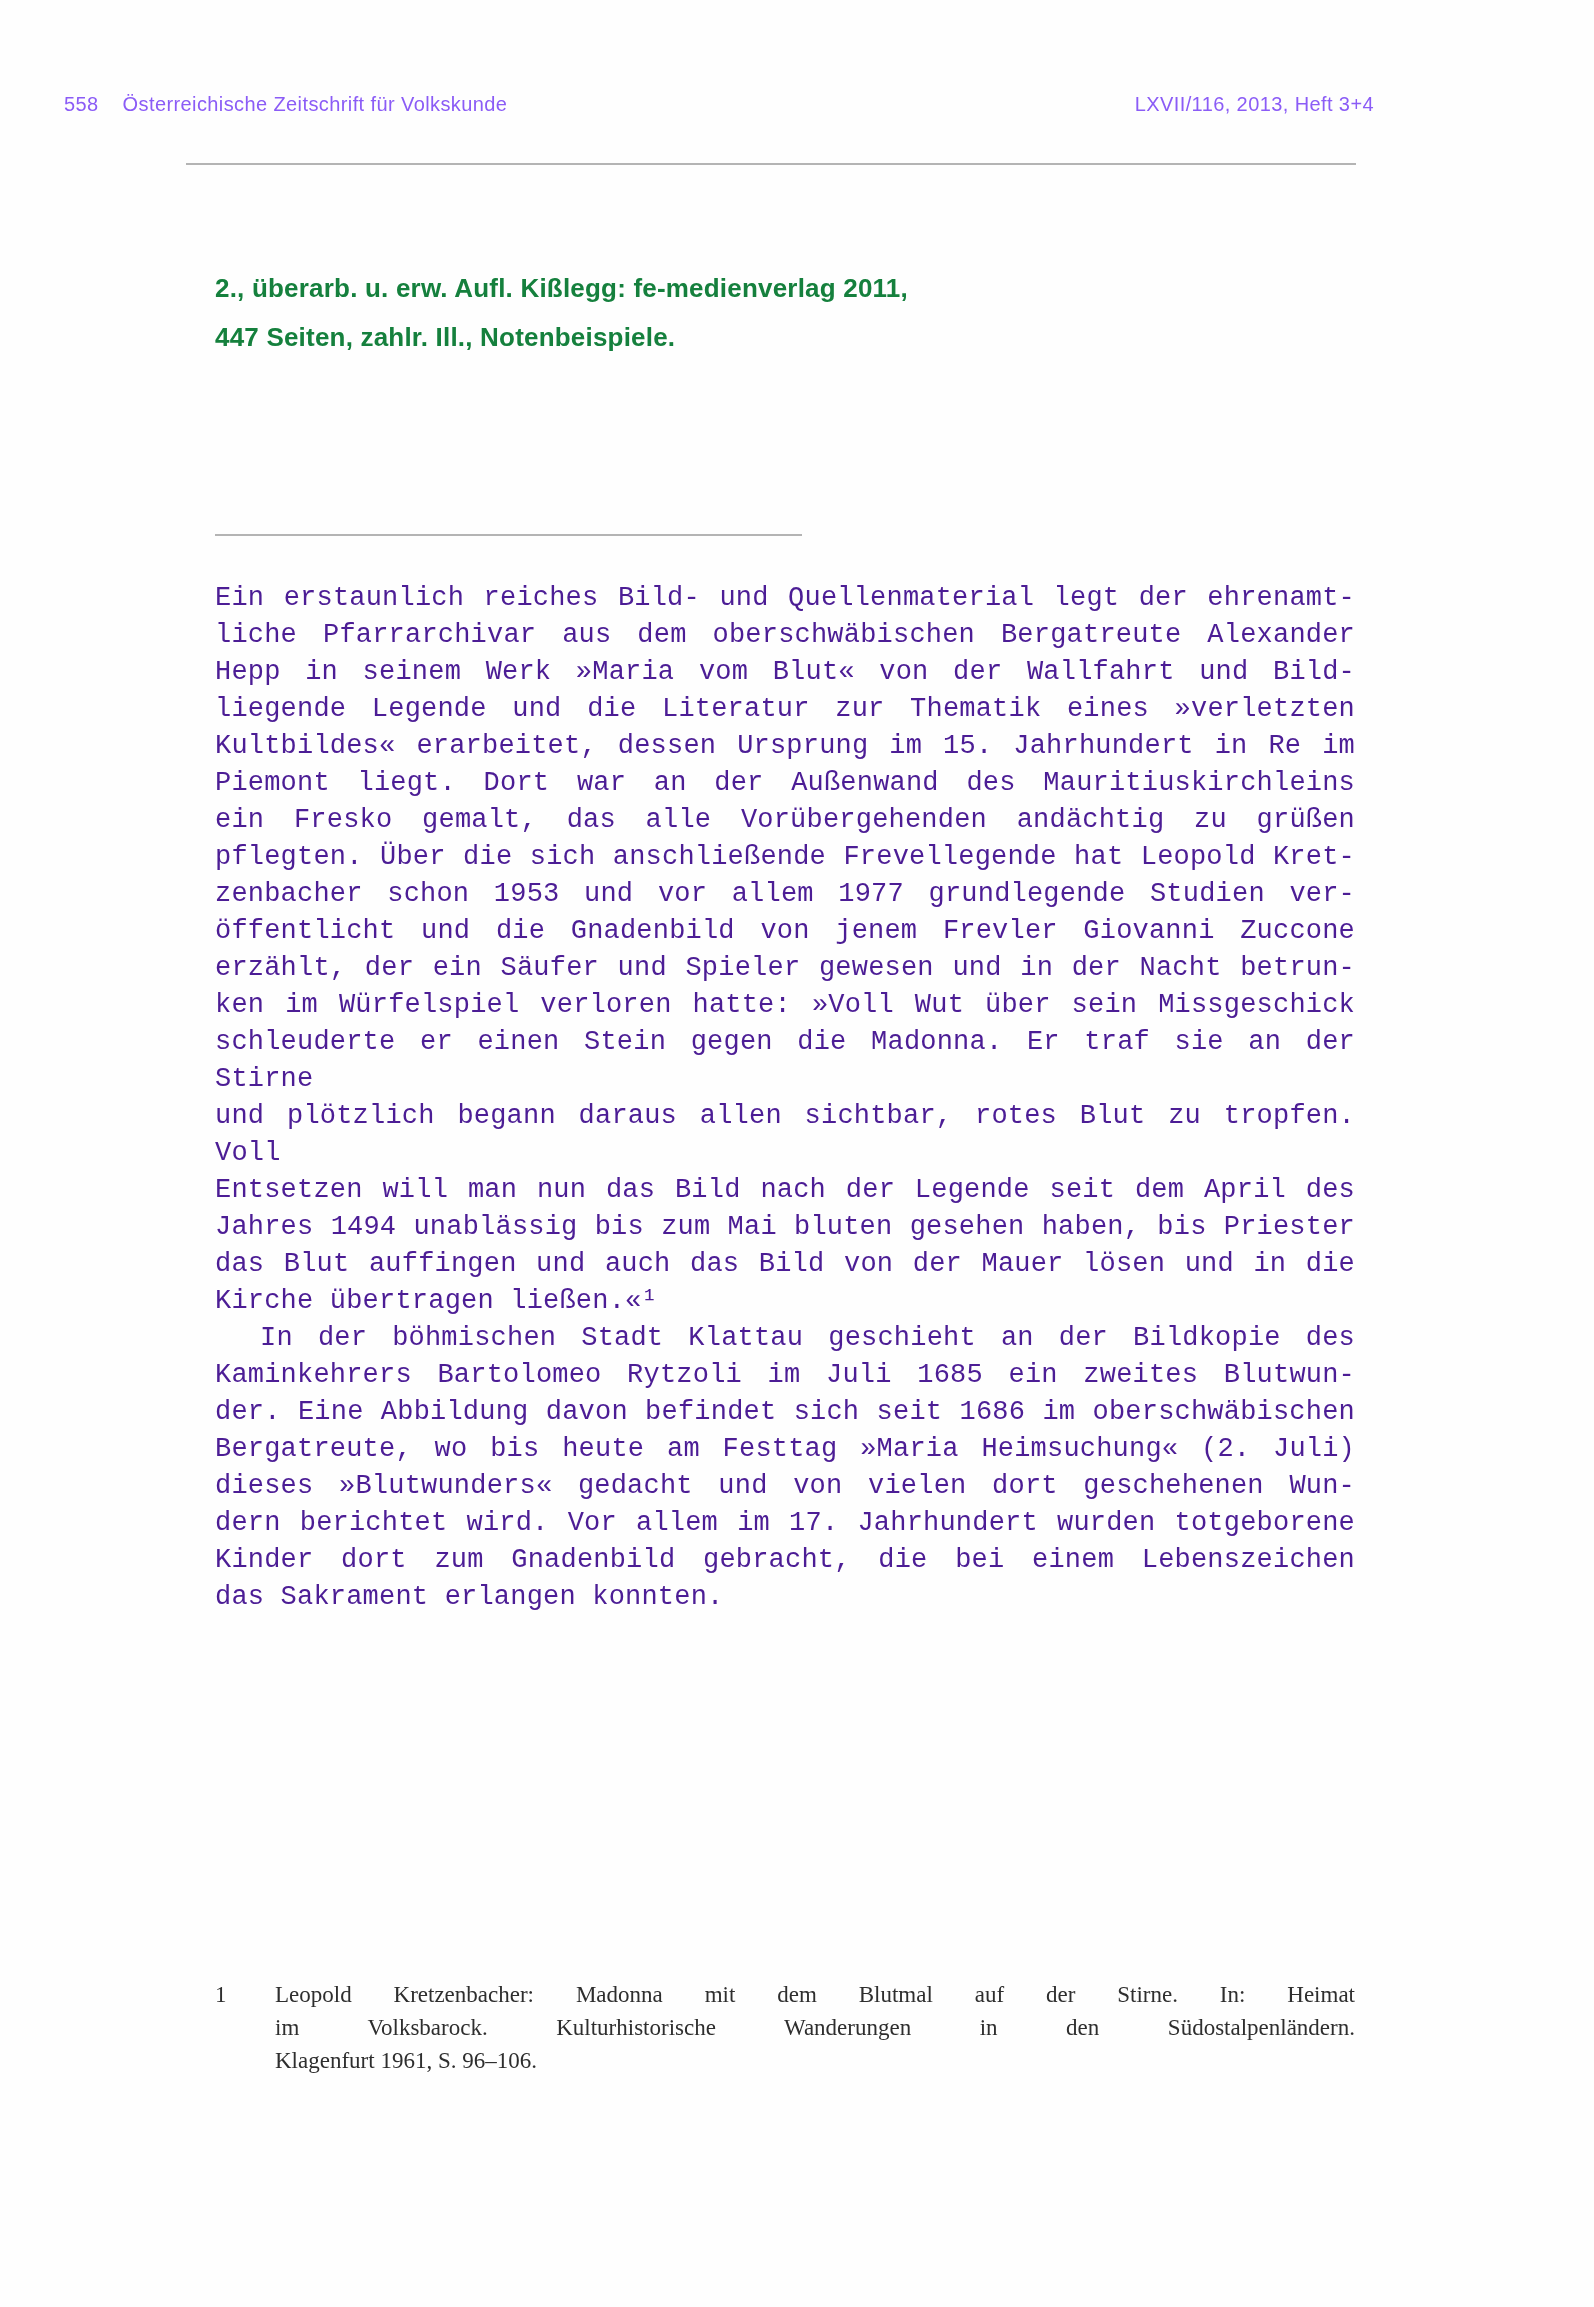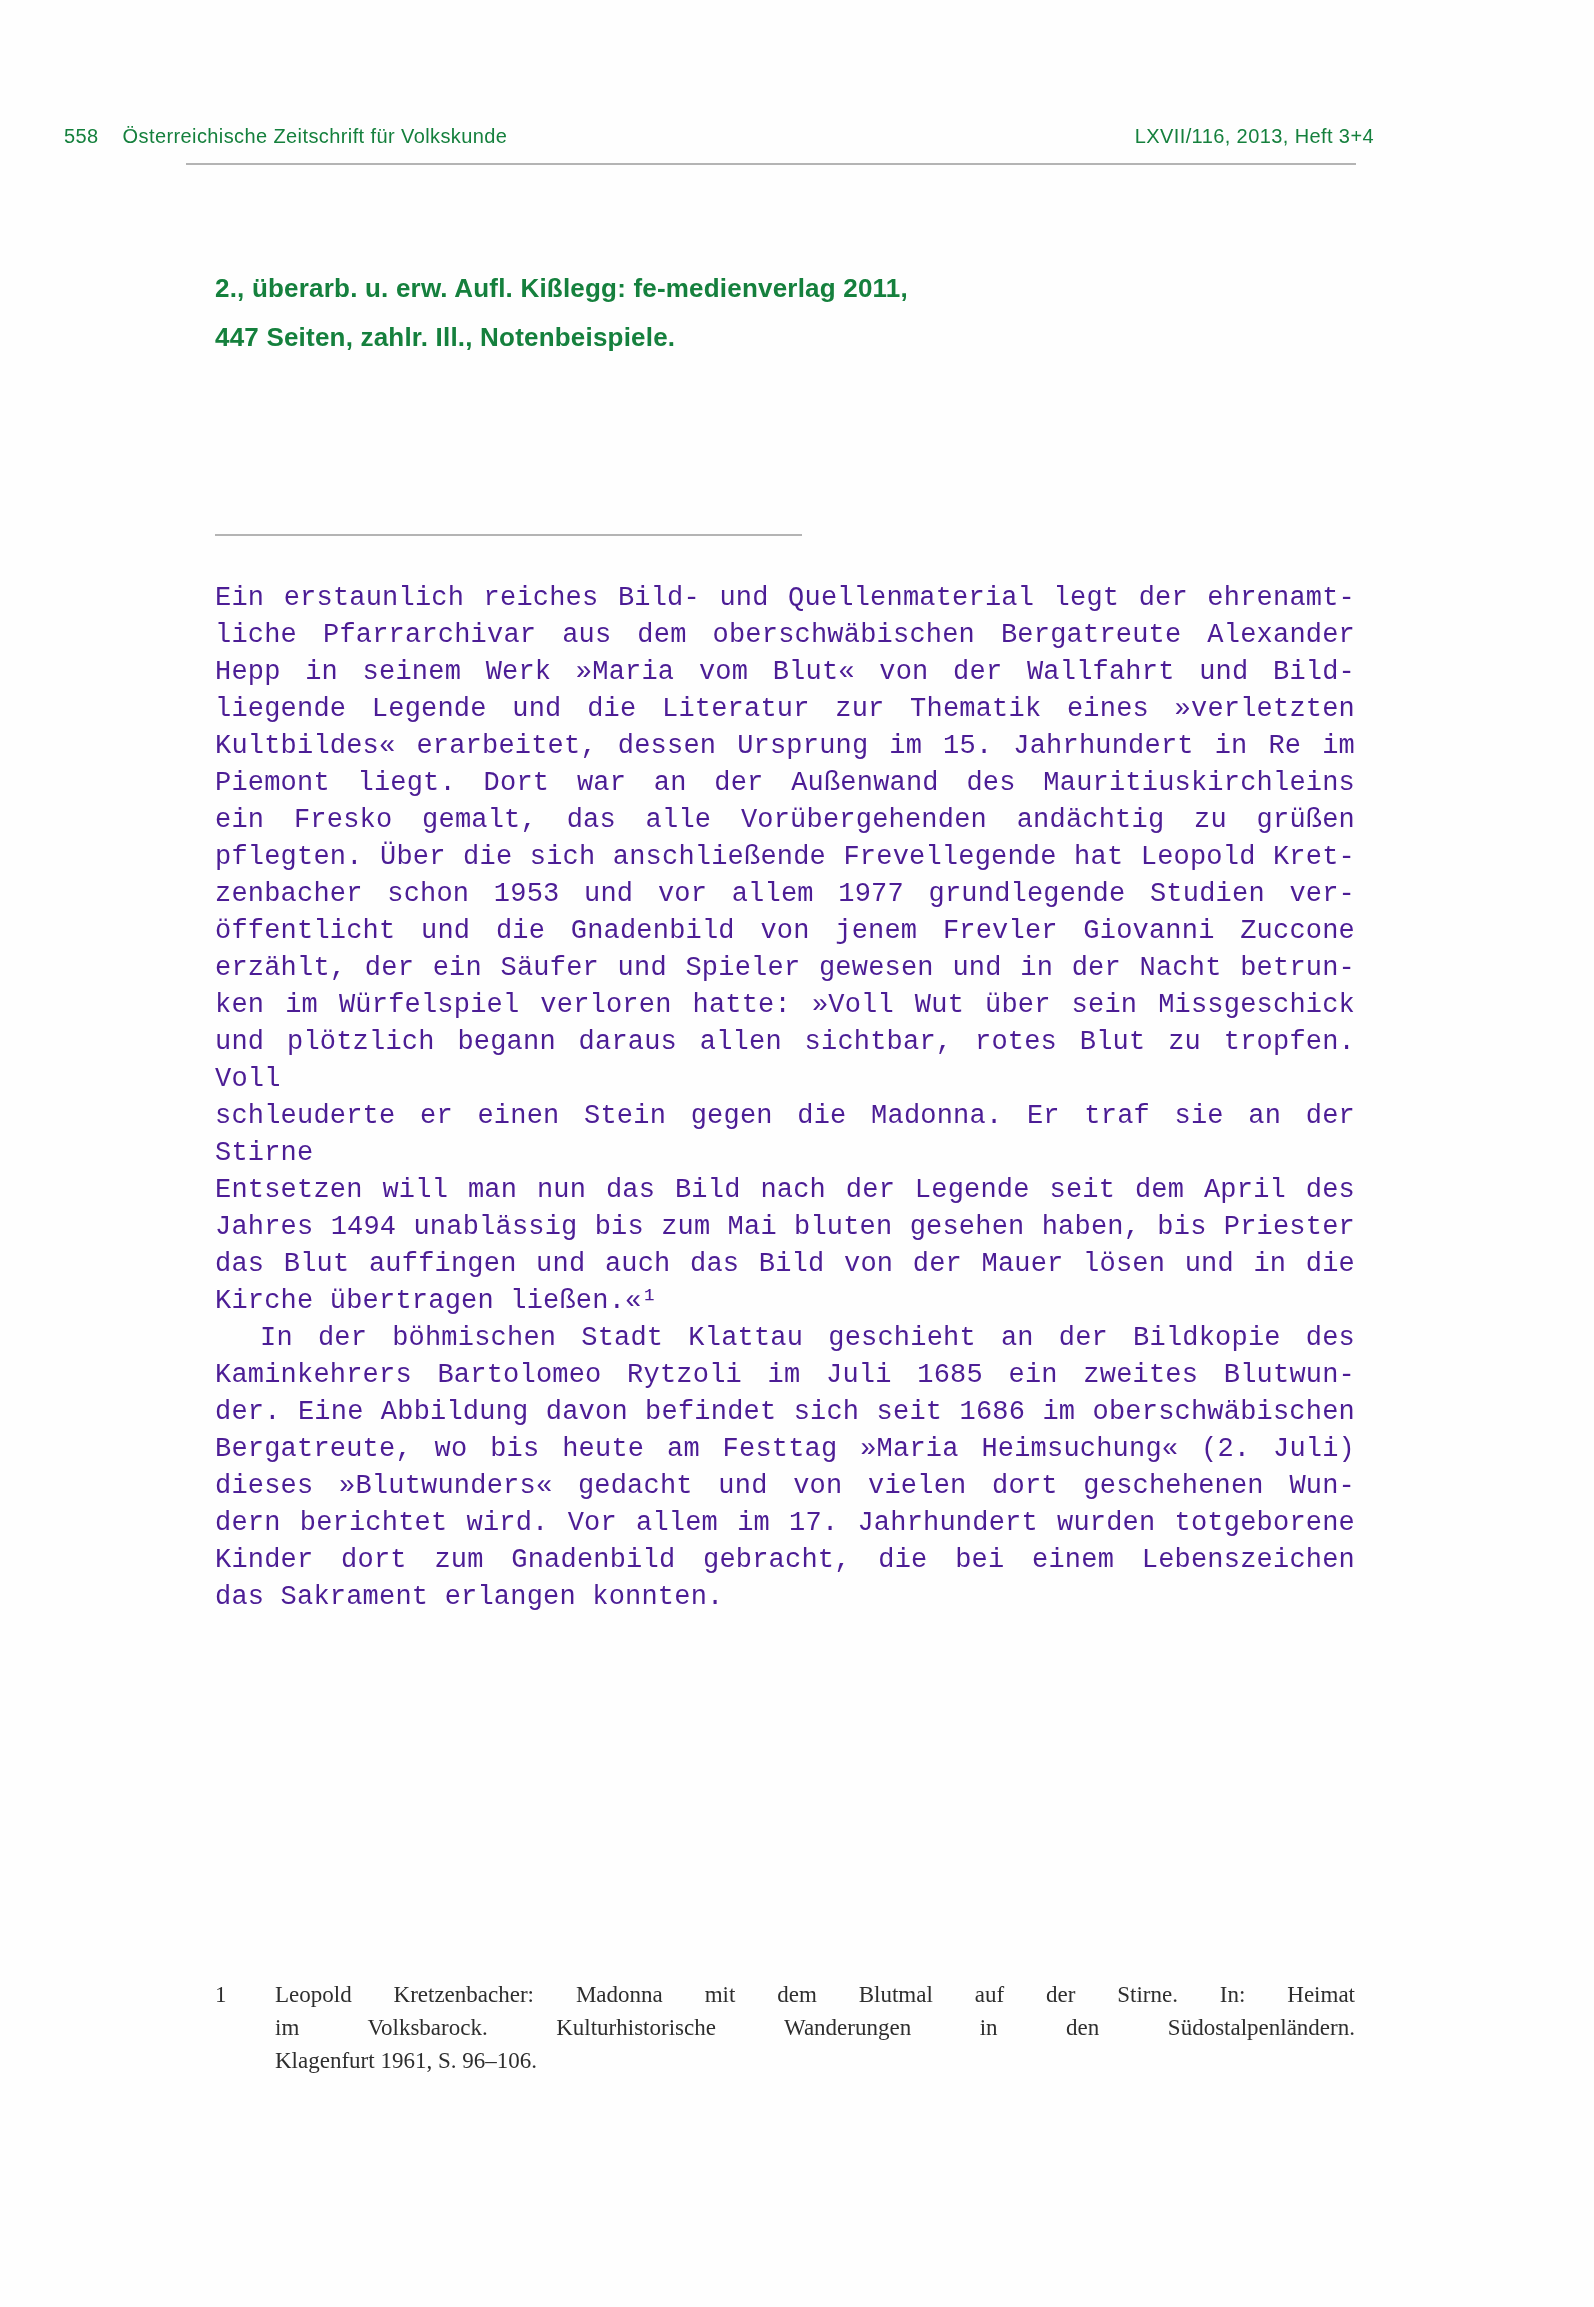--- a/index.html
+++ b/index.html
@@ -9,21 +9,21 @@
     width:1595px; height:2307px;
     background:#fefefdf; background:#fefefe;
     overflow:hidden;
   }
 
   
   .header {
     position:absolute; left:64px; top:93px; width:1310px;
     display:flex; justify-content:space-between; align-items:baseline;
     font-family:"Liberation Sans", sans-serif;
-    font-size:20px; color:#15803d; letter-spacing:0.4px;margin-top:32px;
+    font-size:20px; color:#8b5cf6; letter-spacing:0.4px;
   }
   .header-left { display:flex; gap:24px; }
 
   .rule-top {
     position:absolute; left:186px; top:163px;
     width:1170px; height:2.4px; background:#b4b4b4;
   }
 
   
   .title {
@@ -93,22 +93,22 @@
         <div class="line">Hepp in seinem Werk »Maria vom Blut« von der Wallfahrt und Bild-</div>
         <div class="line">liegende Legende und die Literatur zur Thematik eines »verletzten</div>
         <div class="line">Kultbildes« erarbeitet, dessen Ursprung im 15. Jahrhundert in Re im</div>
         <div class="line">Piemont liegt. Dort war an der Außenwand des Mauritiuskirchleins</div>
         <div class="line">ein Fresko gemalt, das alle Vorübergehenden andächtig zu grüßen</div>
         <div class="line">pflegten. Über die sich anschließende Frevellegende hat Leopold Kret-</div>
         <div class="line">zenbacher schon 1953 und vor allem 1977 grundlegende Studien ver-</div>
         <div class="line">öffentlicht und die Gnadenbild von jenem Frevler Giovanni Zuccone</div>
         <div class="line">erzählt, der ein Säufer und Spieler gewesen und in der Nacht betrun-</div>
         <div class="line">ken im Würfelspiel verloren hatte: »Voll Wut über sein Missgeschick</div>
+        <div class="line">schleuderte er einen Stein gegen die Madonna. Er traf sie an der Stirne</div>
         <div class="line">und plötzlich begann daraus allen sichtbar, rotes Blut zu tropfen. Voll</div>
-        <div class="line">schleuderte er einen Stein gegen die Madonna. Er traf sie an der Stirne</div>
         <div class="line">Entsetzen will man nun das Bild nach der Legende seit dem April des</div>
         <div class="line">Jahres 1494 unablässig bis zum Mai bluten gesehen haben, bis Priester</div>
         <div class="line">das Blut auffingen und auch das Bild von der Mauer lösen und in die</div>
         <div class="line">Kirche übertragen ließen.«¹</div>
       </div>
     <div class="para indent-first">
         <div class="line">In der böhmischen Stadt Klattau geschieht an der Bildkopie des</div>
         <div class="line">Kaminkehrers Bartolomeo Rytzoli im Juli 1685 ein zweites Blutwun-</div>
         <div class="line">der. Eine Abbildung davon befindet sich seit 1686 im oberschwäbischen</div>
         <div class="line">Bergatreute, wo bis heute am Festtag »Maria Heimsuchung« (2. Juli)</div>

